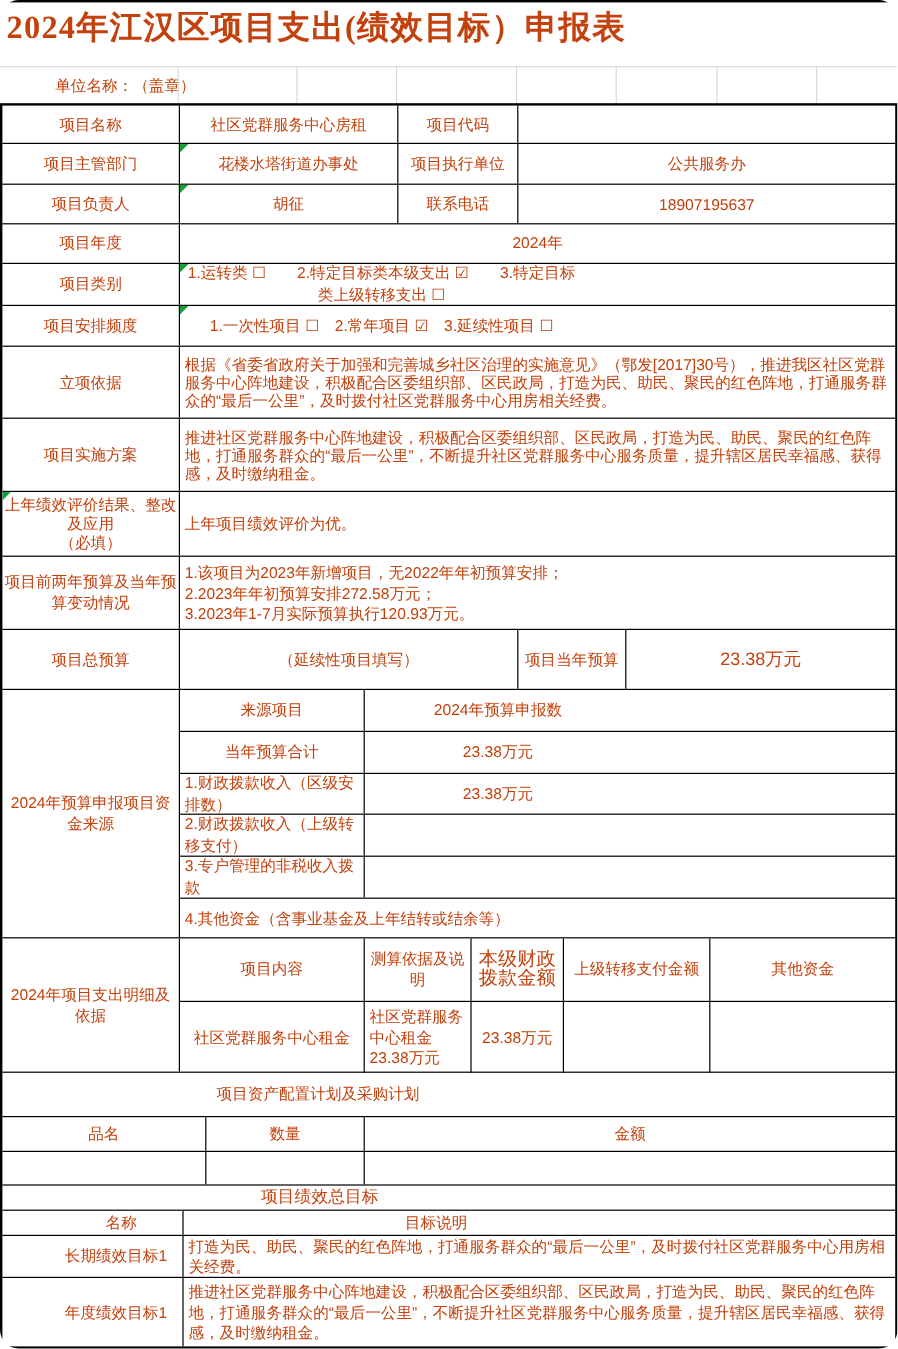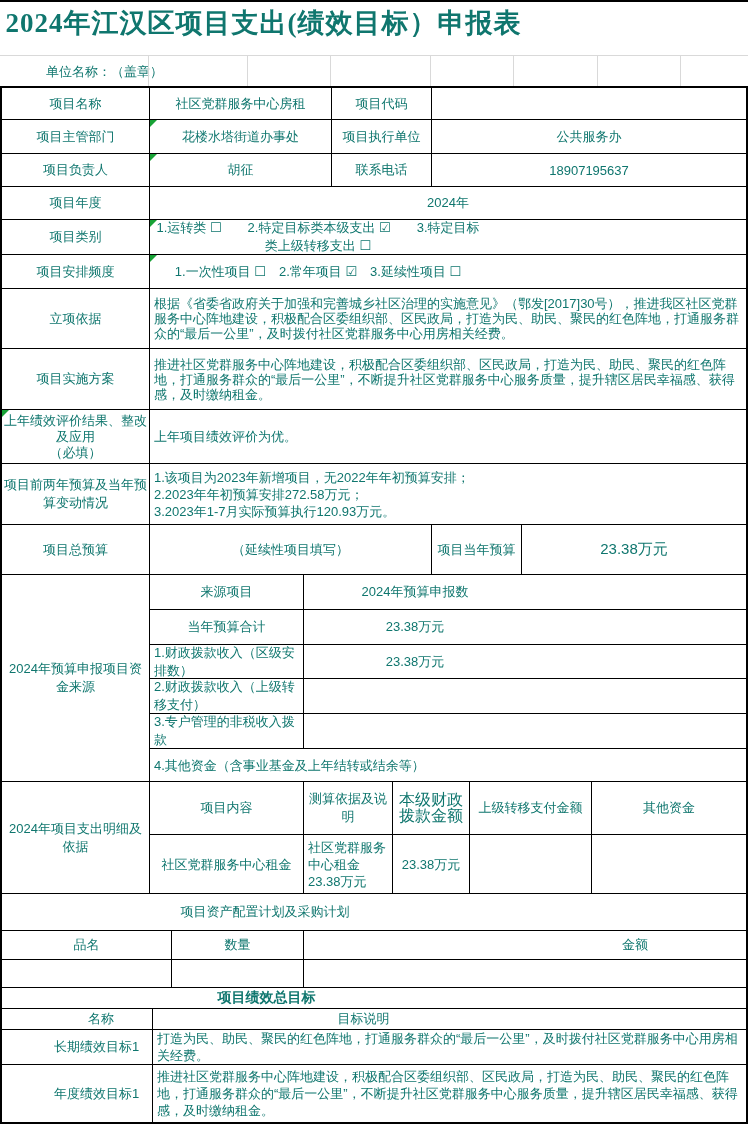--- a/index.html
+++ b/index.html
@@ -1,17 +1,17 @@
 <!DOCTYPE html>
 <html><head>
 <meta charset="utf-8">
 <style>
   html,body{margin:0;padding:0;background:#fff;}
   .page{position:relative;width:748px;height:1124px;background:#fff;overflow:hidden;
-        font-family:"Liberation Sans","DejaVu Sans",sans-serif;font-size:13px;color:#0f766e;}
+        font-family:"Liberation Sans","DejaVu Sans",sans-serif;font-size:13px;color:#c2410c;border-radius:16px;}
   .topline{position:absolute;left:0;top:0;width:748px;height:2px;background:#000;}
   .title{position:absolute;left:0;top:3px;width:527px;height:41px;line-height:41px;
          text-align:center;font-family:"Liberation Serif","DejaVu Serif",serif;
          font-weight:bold;font-size:27px;letter-spacing:1px;}
   .unitrow{position:absolute;left:0;top:55px;width:748px;height:31px;border-top:1px solid #d9d9d9;}
   .unitrow .txt{position:absolute;left:6px;top:0;height:31px;line-height:31px;margin-left:40px;}
   .gv{position:absolute;top:0;bottom:0;width:1px;background:#d9d9d9;}
 
   .tbl{position:absolute;left:0;top:86px;width:748px;height:1038px;border:2px solid #000;
        box-sizing:border-box;display:flex;flex-direction:column;background:#fff;}
@@ -33,21 +33,21 @@
   .w154{width:154px;flex:0 0 154px;}
   .w89{width:89px;flex:0 0 89px;}
   .w77{width:77px;flex:0 0 77px;padding:0;font-size:16px;line-height:16px;}
   .w122{width:122px;flex:0 0 122px;}
   .w170{width:170px;flex:0 0 170px;}
   .w132{width:132px;flex:0 0 132px;}
   .w103{width:103px;flex:0 0 103px;margin-left:48px;}
   .fill{flex:1 1 auto;}
   .para{line-height:15px;}
   .para17{line-height:17px;}
-  .bold{font-weight:bold;}
+  .bold{font-weight:normal;}
   .big{font-size:15px;}
   .tri{position:absolute;left:0;top:0;width:0;height:0;
        border-top:7px solid #18a236;border-right:7px solid transparent;}
   .stack{display:flex;flex-direction:column;align-items:center;line-height:16px;}
 </style>
 </head>
 <body>
 
 <div class="page">
 
@@ -213,21 +213,21 @@
 
     <div class="row" style="height:37px">
       <div class="c fill endc" style="justify-content:flex-start">
           <span class="off" style="width:522px">项目资产配置计划及采购计划</span>
         </div>
     </div>
 
     <div class="row" style="height:29px">
       <div class="c w170">品名</div>
       <div class="c w132">数量</div>
-      <div class="c fill endc" style="justify-content:flex-end">
+      <div class="c fill endc" style="justify-content:center">
           <span class="off" style="width:218px">金额</span>
         </div>
     </div>
 
     <div class="row" style="height:28px">
       <div class="c w170"></div>
       <div class="c w132"></div>
       <div class="c fill endc"></div>
     </div>
 

